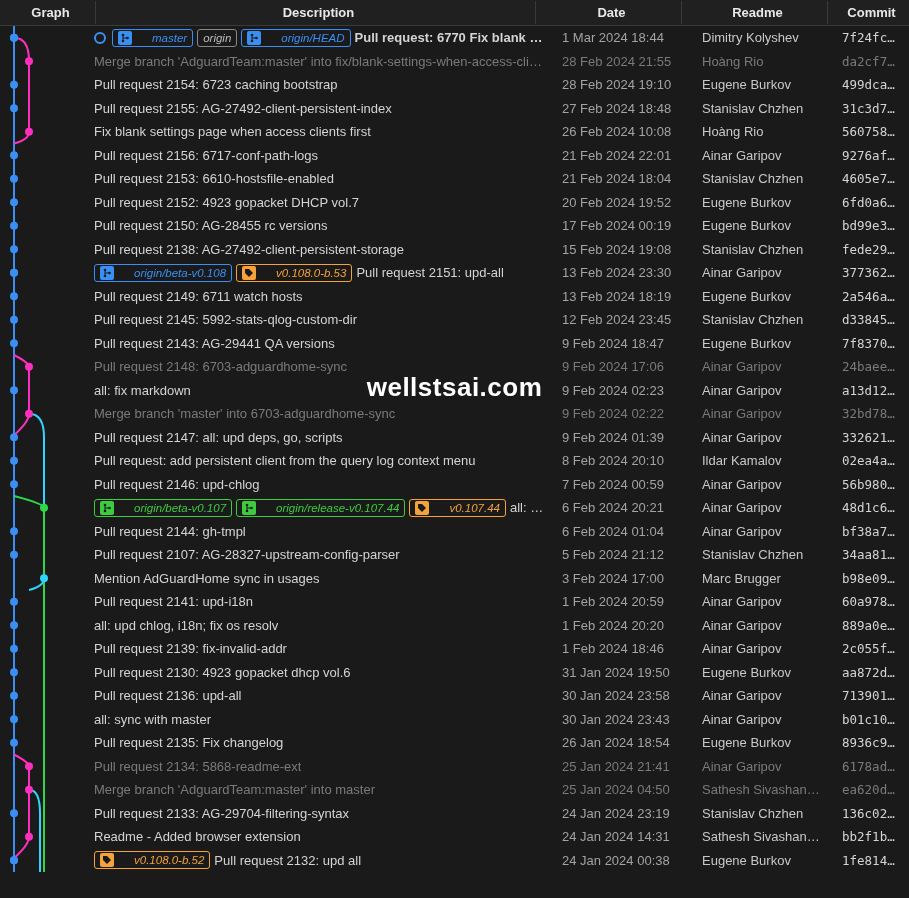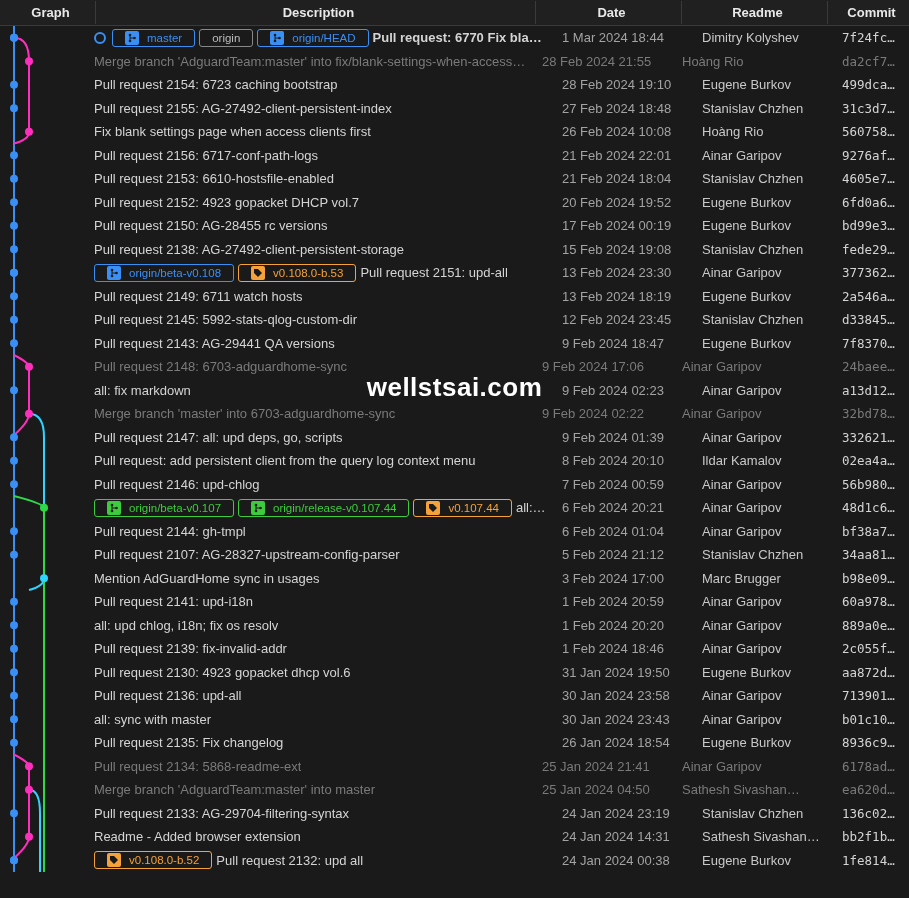--- a/index.html
+++ b/index.html
@@ -64,32 +64,33 @@
     white-space: nowrap;
     overflow: hidden;
     text-overflow: ellipsis;
   }
   .row.dim .desc-text { color: #7a7a7a; }
   .commit-col.cell { font-family: "Consolas", monospace; font-size: 12.5px; text-align: right; }
   .date-col.cell { color: #a3a3a3; }
   .row.dim .date-col.cell { color: #7a7a7a; }
   .author-col.cell { color: #c8c8c8; }
   .row.dim .author-col.cell { color: #7a7a7a; }
-  .row.dim .commit-col.cell { color: #7a7a7a; margin-left: 20px; }
+  .row.dim .commit-col.cell { color: #7a7a7a; }
 
   .badge {
     display: inline-flex;
     align-items: center;
-    gap: 8px;
+    gap: 20px;
     border: 1px solid;
     border-radius: 3px;
-    padding: 0 12px;
+    padding: 0 5px;
     height: 18px;
     font-size: 11.5px;
     flex-shrink: 0;
+    font-style: italic;
   }
   .badge-blue { border-color: #3a8ff5; color: #3a8ff5; }
   .badge-blue .badge-icon { background: #3a8ff5; }
   .badge-green { border-color: #3dcc3d; color: #3dcc3d; }
   .badge-green .badge-icon { background: #3dcc3d; }
   .badge-orange { border-color: #f5a23a; color: #f5a23a; }
   .badge-orange .badge-icon { background: #f5a23a; }
   .badge-gray { border-color: #888; color: #bbb; }
   .badge-icon {
     display: inline-flex;

